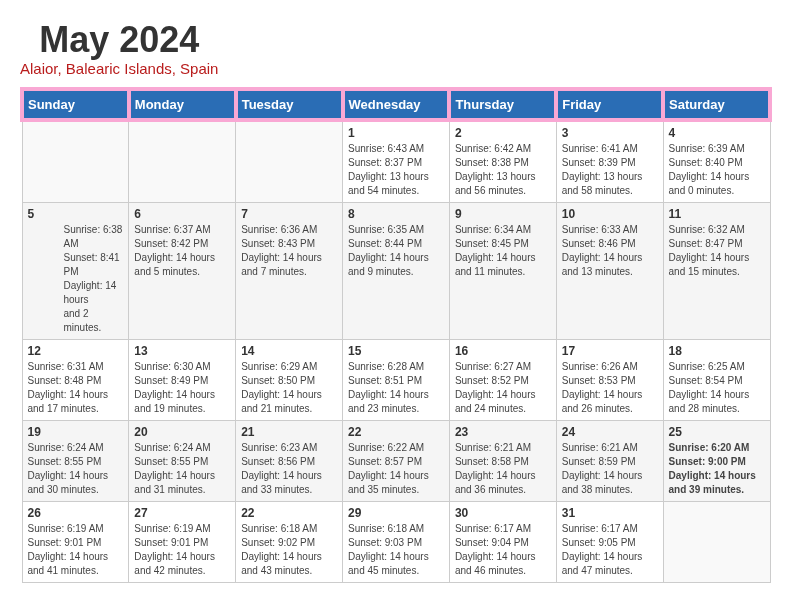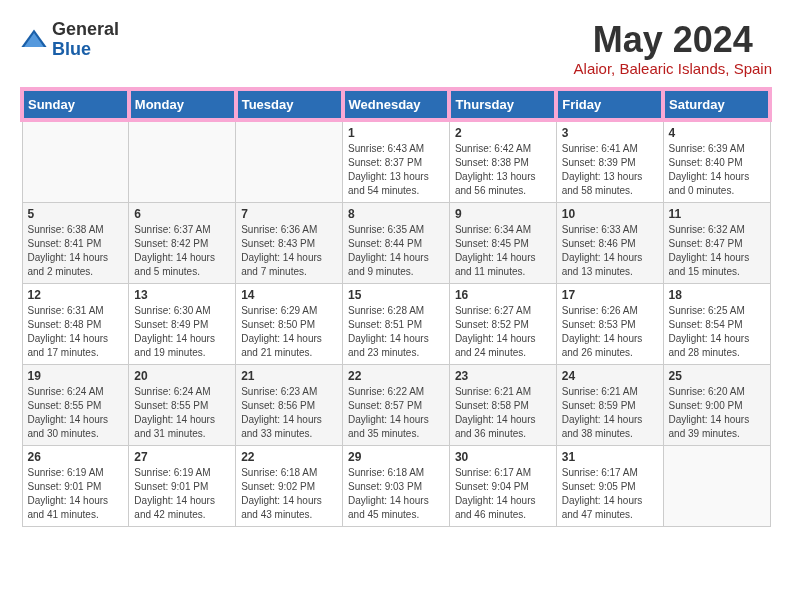--- a/index.html
+++ b/index.html
@@ -82,30 +82,20 @@
       color: #444;
     }
     .empty-cell {
       background: #f9f9f9;
     }
   </style>
 </head>
 <body>
 
 <div class="header">
-  <div class="logo">
-    <svg class="logo-icon" viewBox="0 0 40 40">
-      <polygon points="20,5 38,30 2,30" fill="#1a5fa8"></polygon>
-      <polygon points="20,10 34,30 6,30" fill="#5599dd"></polygon>
-    </svg>
-    <div class="logo-text">
-      <div class="logo-general">General</div>
-      <div class="logo-blue">Blue</div>
-    </div>
-  </div>
   <div class="title-block">
     <div class="month-title">May 2024</div>
     <div class="location">Alaior, Balearic Islands, Spain</div>
   </div>
 </div>
 
 <table>
   <thead>
     <tr id="weekday-header">
     <th>Sunday</th>
@@ -147,21 +137,21 @@
           <div class="day-num">4</div>
           <div class="day-info" style="white-space: pre-line;">Sunrise: 6:39 AM
 Sunset: 8:40 PM
 Daylight: 14 hours
 and 0 minutes.</div>
         </td>
       </tr>
       <tr>
         <td>
           <div class="day-num">5</div>
-          <div class="day-info" style="white-space: pre-line;">Sunrise: 6:38 AM
+          <div class="day-info" style="white-space: pre-line; margin-left: 36px;">Sunrise: 6:38 AM
 Sunset: 8:41 PM
 Daylight: 14 hours
 and 2 minutes.</div>
         </td>
         <td>
           <div class="day-num">6</div>
           <div class="day-info" style="white-space: pre-line;">Sunrise: 6:37 AM
 Sunset: 8:42 PM
 Daylight: 14 hours
 and 5 minutes.</div>
@@ -291,21 +281,21 @@
         </td>
         <td>
           <div class="day-num">24</div>
           <div class="day-info" style="white-space: pre-line;">Sunrise: 6:21 AM
 Sunset: 8:59 PM
 Daylight: 14 hours
 and 38 minutes.</div>
         </td>
         <td>
           <div class="day-num">25</div>
-          <div class="day-info" style="white-space: pre-line;">Sunrise: 6:20 AM
+          <div class="day-info" style="white-space: pre-line; font-weight: bold;">Sunrise: 6:20 AM
 Sunset: 9:00 PM
 Daylight: 14 hours
 and 39 minutes.</div>
         </td>
       </tr>
       <tr>
         <td>
           <div class="day-num">26</div>
           <div class="day-info" style="white-space: pre-line;">Sunrise: 6:19 AM
 Sunset: 9:01 PM

